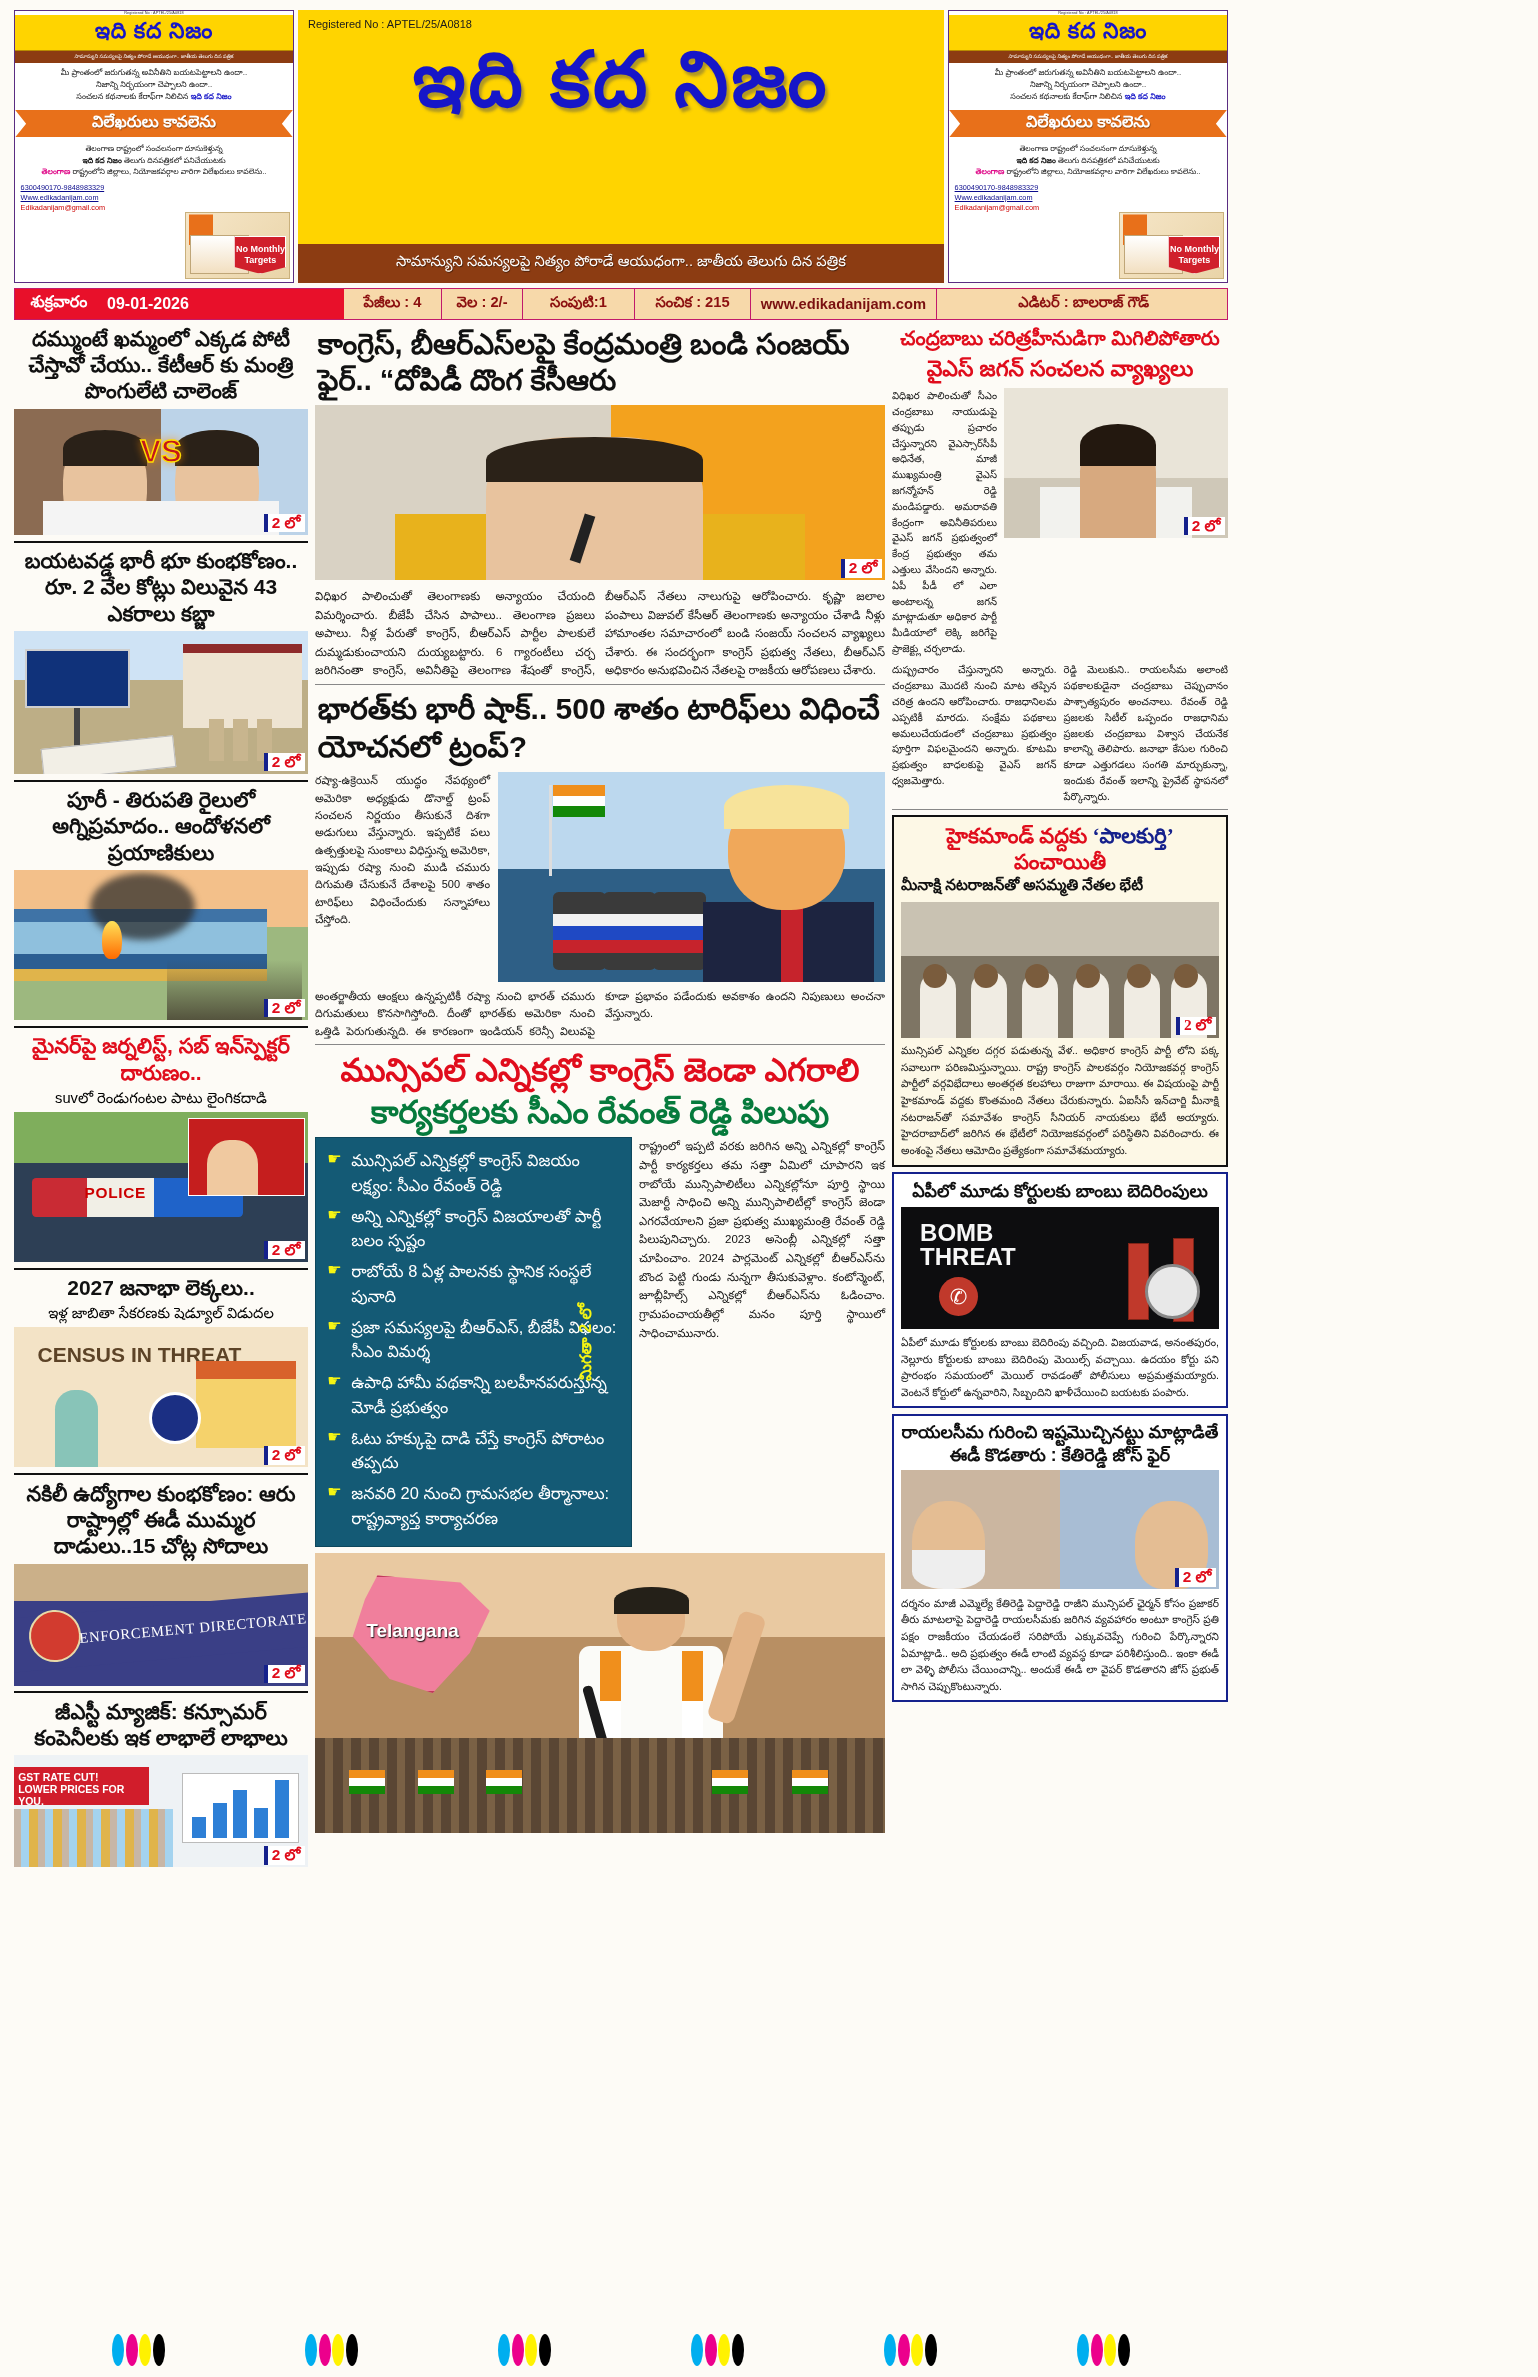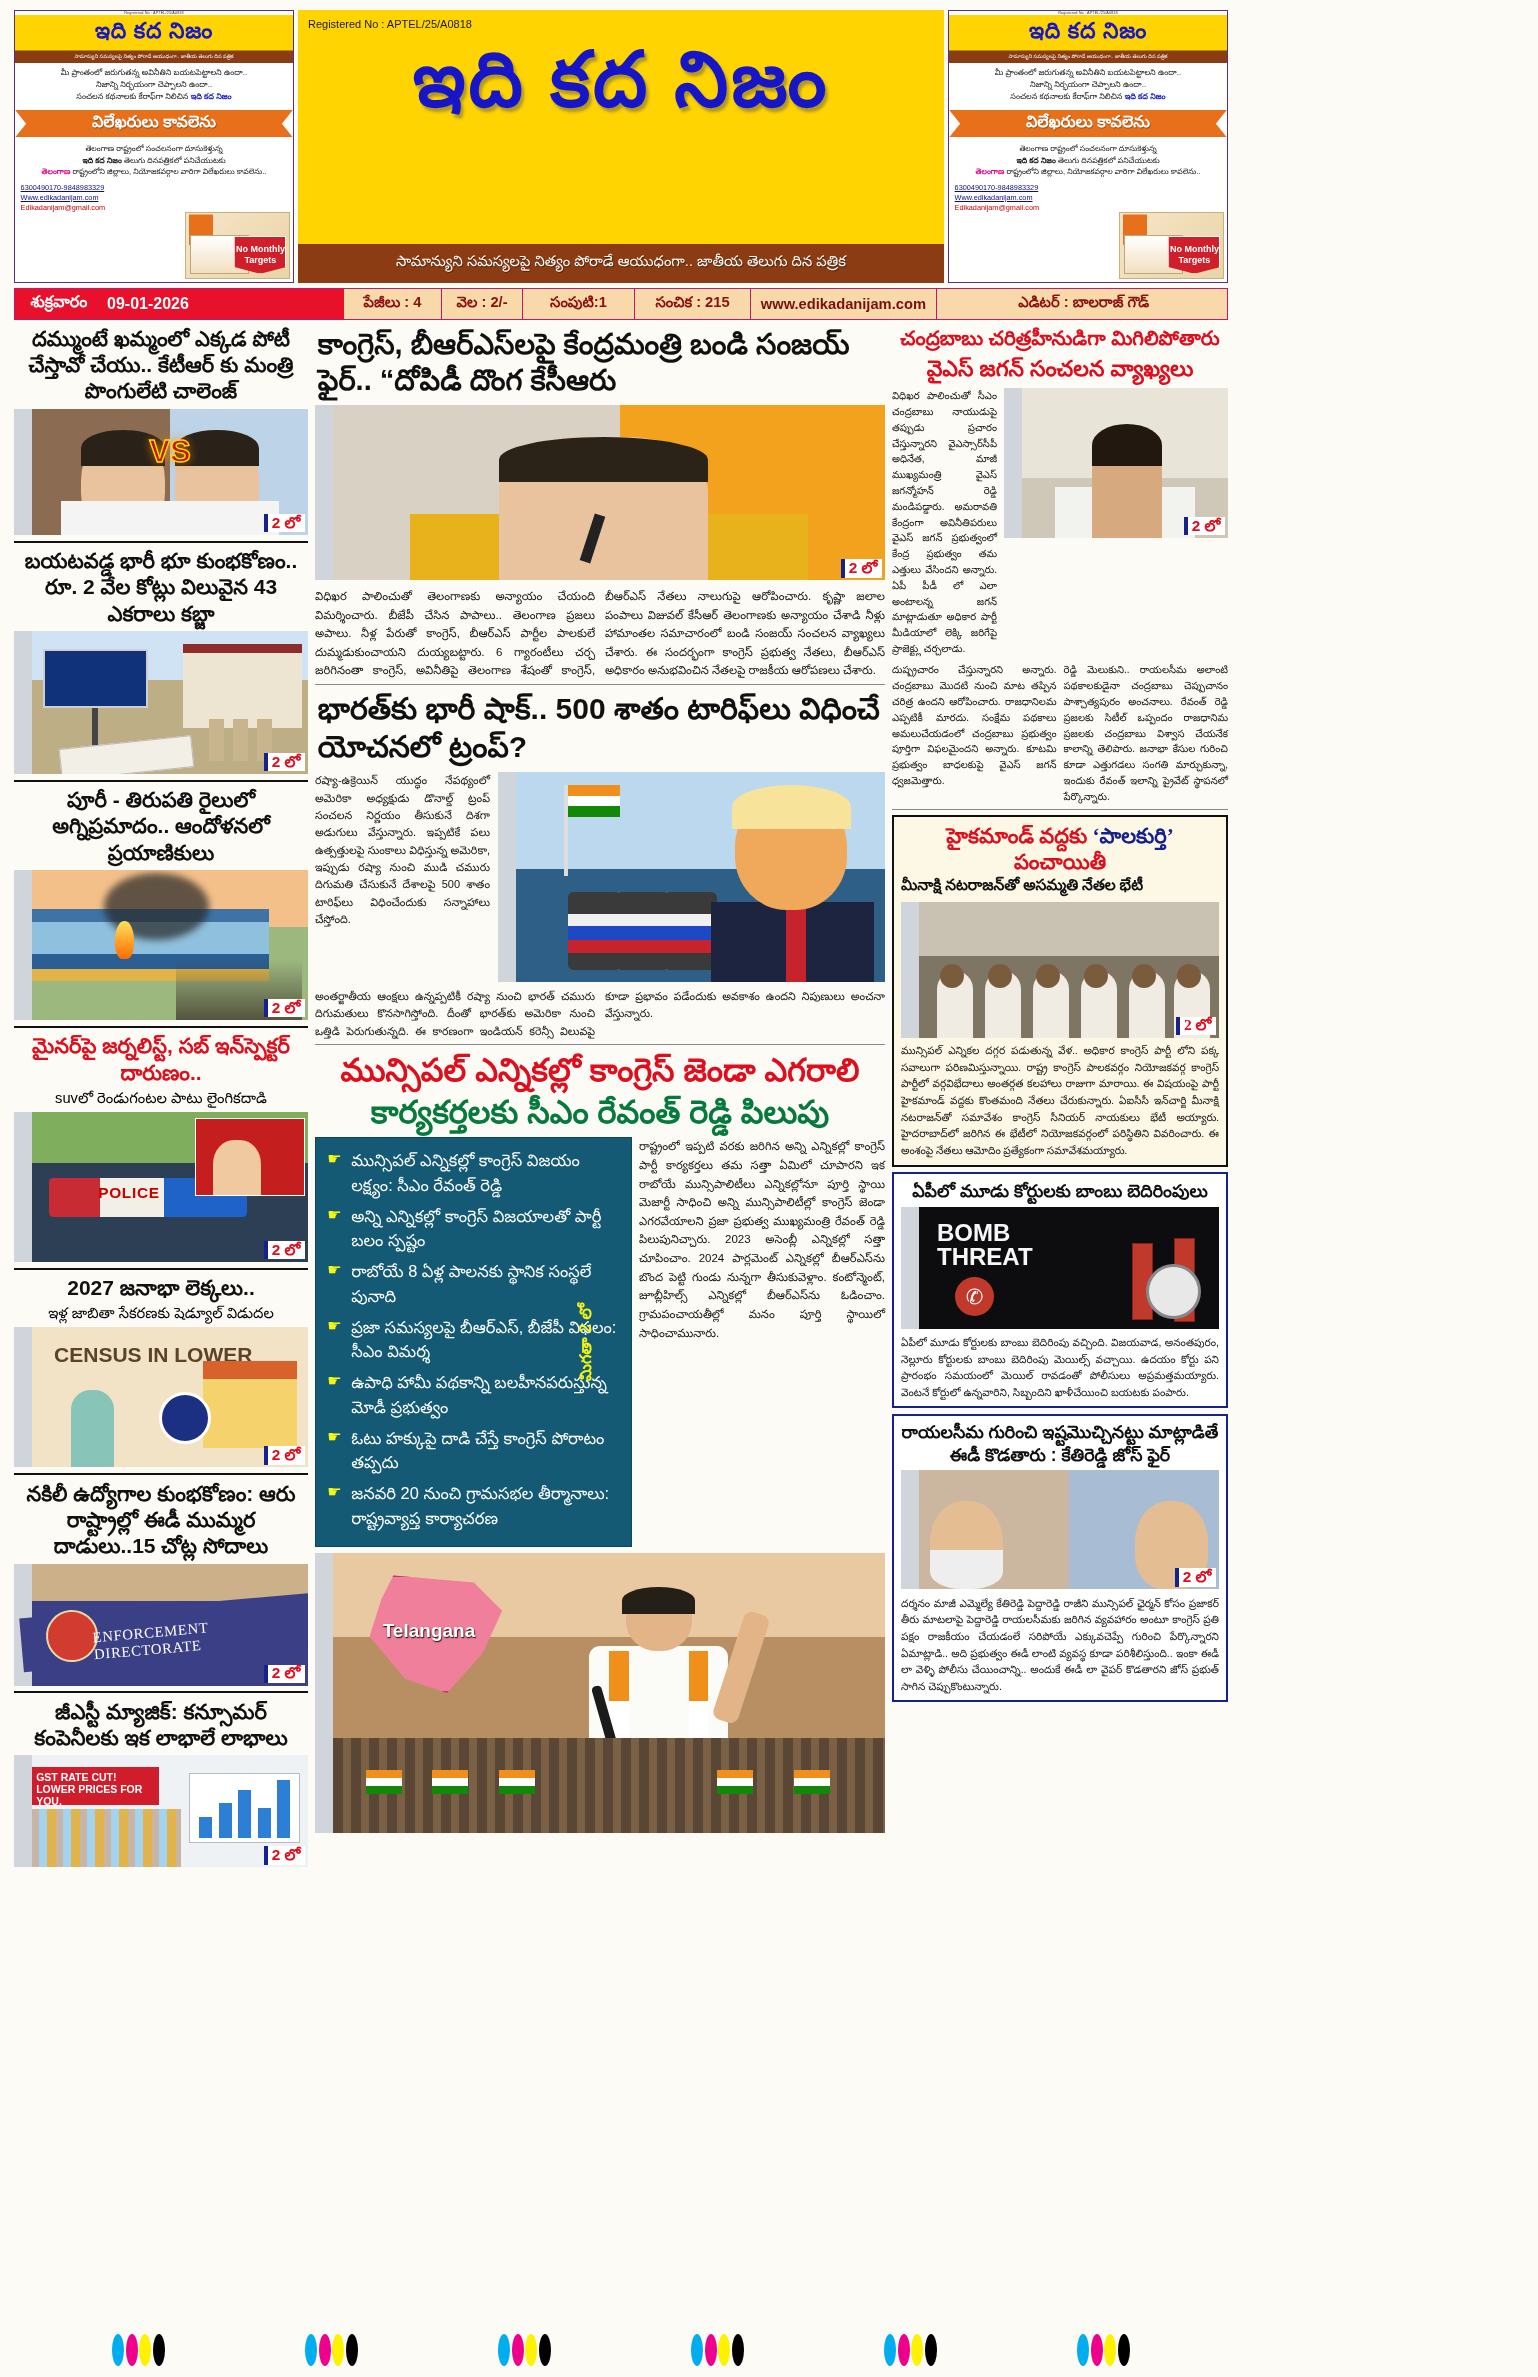--- a/index.html
+++ b/index.html
@@ -112,21 +112,20 @@
   .h-blk-title {
     font-size:21px; font-weight:bold; line-height:1.25;
     text-align:center; color:#111; padding:0 2.8px;
   }
   .h-blk-title.red { color:#e00d1c; }
   .h-blk-sub { font-size:14.7px; text-align:center; color:#000000; margin-top:2.8px; line-height:1.3;}
 
   .photo {
     position:relative; width:100%; margin-top:4.2px; overflow:hidden;
     background:#cfd5da;
-    padding-left:18px;
   }
   .badge2 {
     position:absolute; right:2.8px; bottom:2.8px;
     background:#fff; border-left:4.2px solid #15218c;
     color:#e00d1c; font-weight:bold; font-size:15.4px;
     padding:0.7px 4.9px 0.7px 3.5px; line-height:1.1;
   }
 
   
   .sc { width:100%; height:100%; position:relative; }
@@ -445,21 +444,21 @@
       </div>
       <div class="rule-thick"></div>
 
       <div class="hl-blk">
         <div class="h-blk-title">2027 జనాభా లెక్కలు..</div>
         <div class="h-blk-sub">ఇళ్ల జాబితా సేకరణకు షెడ్యూల్ విడుదల</div>
         <div class="photo" style="height:140px">
           <div class="sc sc-census">
             <div class="ttl">
               <span>CENSUS</span>
-              <span>IN LOWER</span>
+              <span>IN THREAT</span>
             </div>
             <div class="house"></div>
               <div class="p1"></div>
               <div class="seal"></div>
           </div>
           <div class="badge2">2 లో</div>
         </div>
       </div>
       <div class="rule-thick"></div>
 

